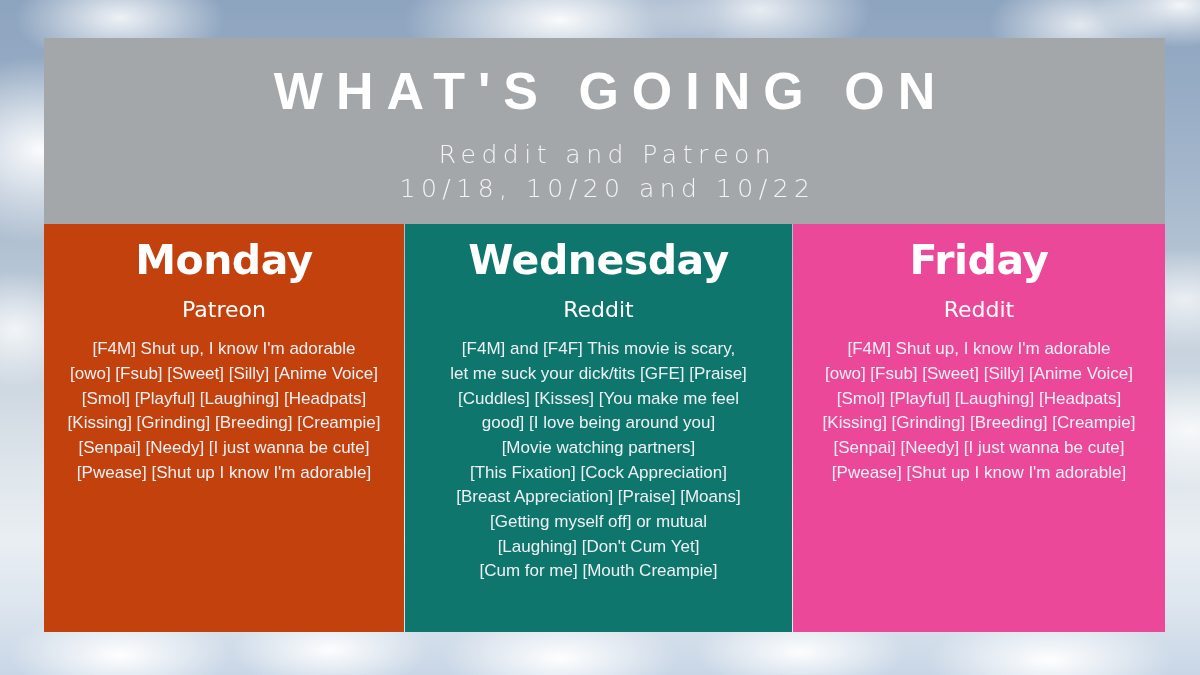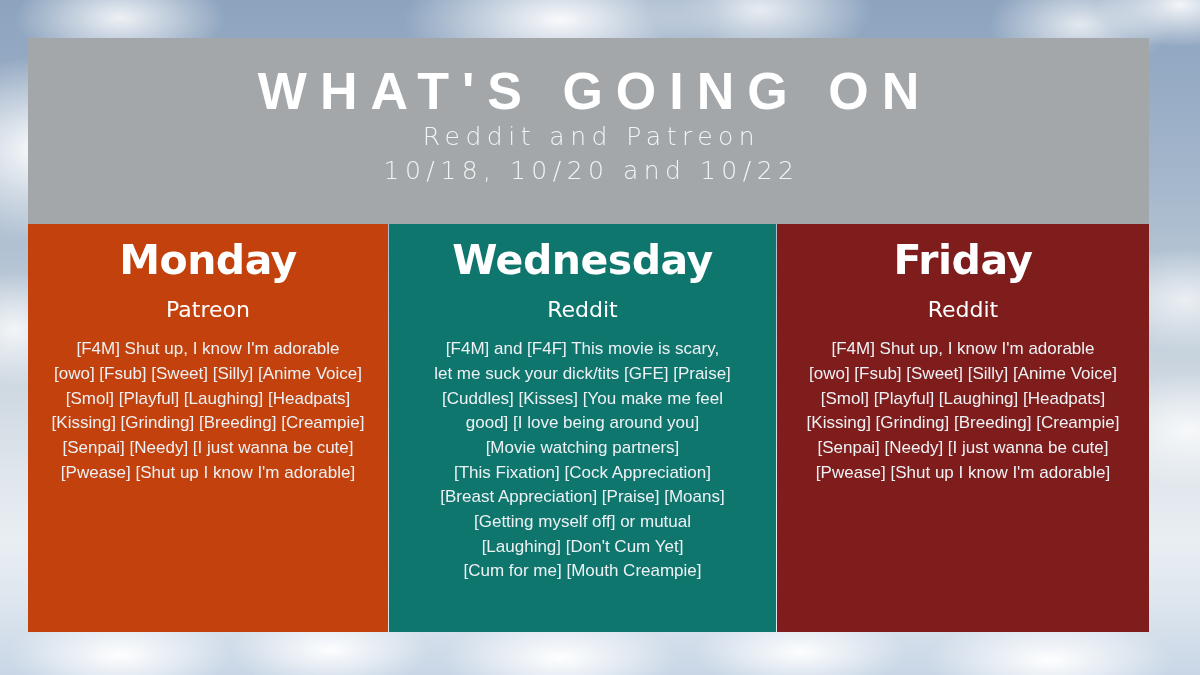--- a/index.html
+++ b/index.html
@@ -41,21 +41,21 @@
         #cfd9e2 58%,
         #dfe6ec 70%,
         #e9eef2 80%,
         #dce5ee 90%,
         #c8d6e6 100%);
   }
 
   
   #poster {
     position: absolute;
-    left: 28px;
+    left: 44px;
     top: 38px;
     width: 930px;
     height: 594px;
   }
 
   
   #header-band {
     position: absolute;
     left: 0;
     top: 0;
@@ -79,41 +79,42 @@
   .subtitle-line {
     color: #f2f4f5;
     font-size: 25px;
     font-weight: 300;
     letter-spacing: 5.5px;
     line-height: 1.35;
     padding-left: 6px;
     font-family: "DejaVu Sans", sans-serif;
   }
   #subtitle-block {
+    margin-top: 18px;
     text-align: center;
   }
 
   
   #columns-row {
     position: absolute;
     left: 0;
     top: 186px;
     width: 1121px;
     height: 408px;
     display: flex;
   }
   .day-column {
     box-sizing: border-box;
     text-align: center;
     padding: 10px 4px 0 4px;
   }
   .col-monday   { width: 360px; background: #c2410c; }
   .col-gap      { width: 1px;  background: transparent; }
   .col-wednesday{ width: 387px; background: #0f766e; }
-  .col-friday   { width: 372px; background: #7f1d1d; }
+  .col-friday   { width: 372px; background: #ec4899; }
 
   .day-name {
     color: #ffffff;
     font-size: 41px;
     font-weight: bold;
     line-height: 1.0;
     letter-spacing: -0.5px;
     margin: 0;
     padding-top: 6px;
     font-family: "DejaVu Sans", sans-serif;

